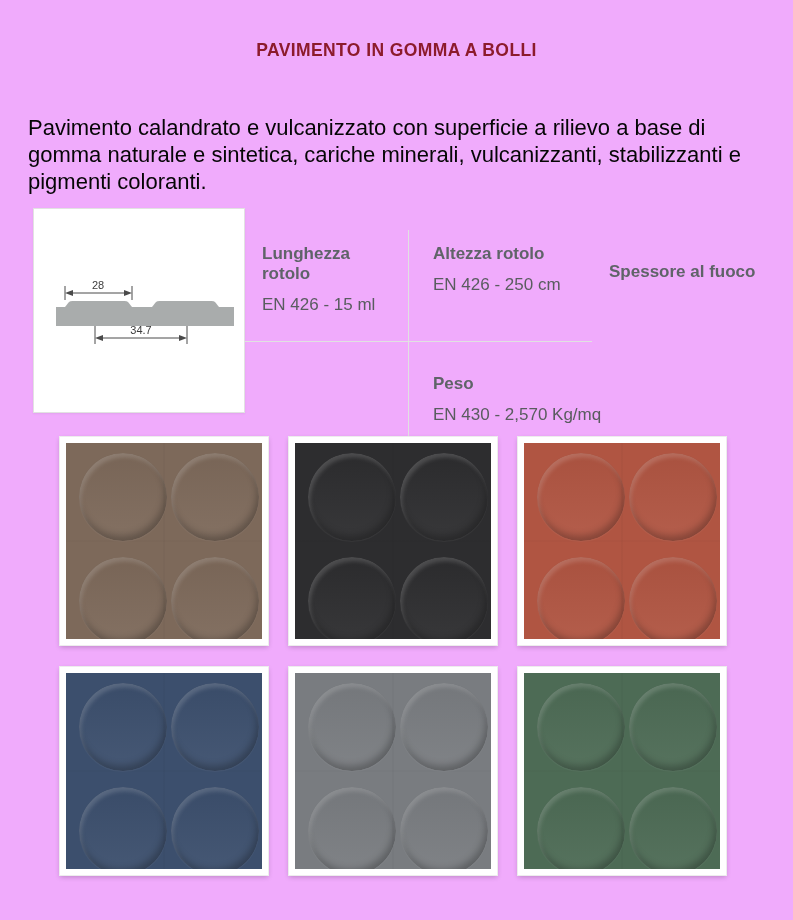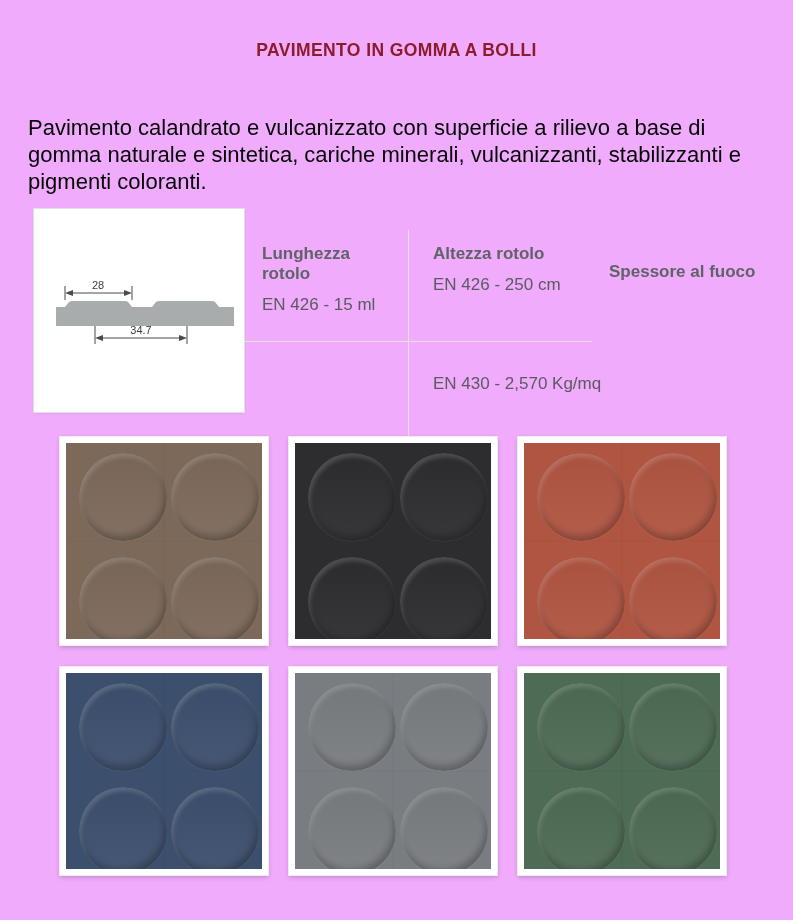--- a/index.html
+++ b/index.html
@@ -126,20 +126,21 @@
       </div>
       <div class="cell r1 bl c2">
         <div class="label">Altezza rotolo</div>
         <div class="value">EN 426 - 250 cm</div>
       </div>
 
       <div class="cell r2">
         <div class="label">Spessore al fuoco</div>
       </div>
       <div class="cell r2 bl c2 r2b">
+        <div class="label">Peso</div>
         <div class="value">EN 430 - 2,570 Kg/mq</div>
       </div>
     </div>
 
   </div>
 
   <div class="swatches">
     <div class="swatch" style="--c: #7d695a;">
       <span class="dot d1"></span>
       <span class="dot d2"></span>

